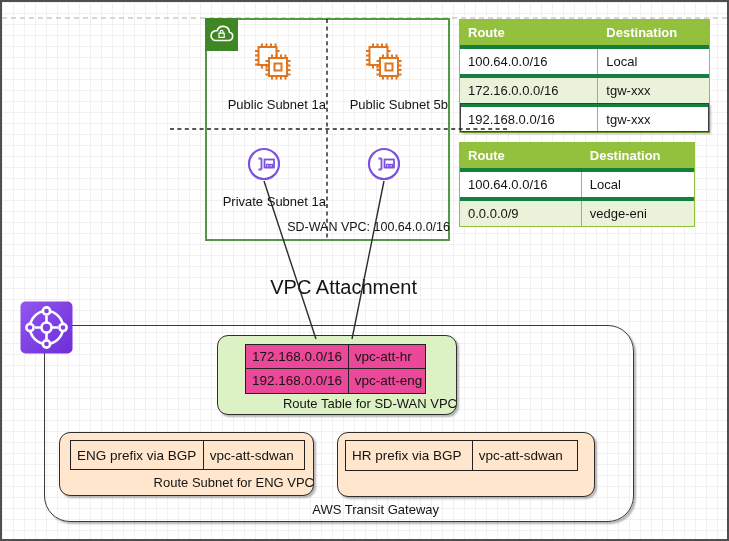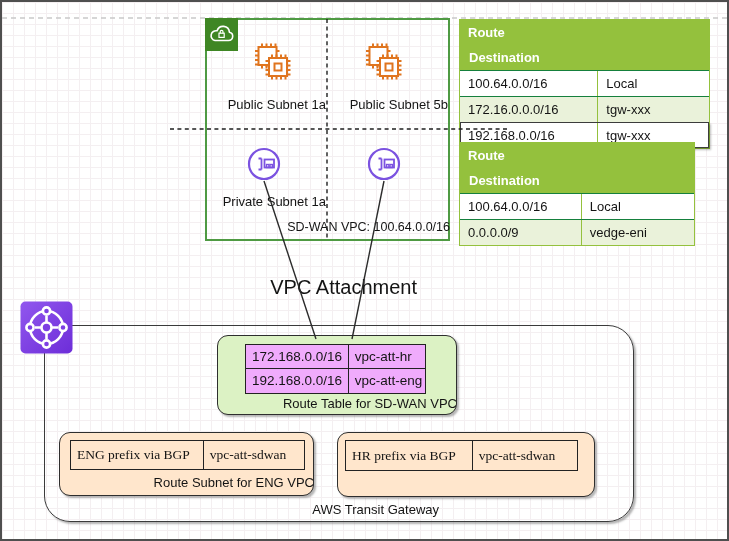--- a/index.html
+++ b/index.html
@@ -15,48 +15,48 @@
   }
   .abs{position:absolute;box-sizing:border-box;}
   .lbl{color:#141414;font-size:13px;line-height:16px;text-align:right;white-space:nowrap;}
 
   
   .vpc-box{left:203px;top:16px;width:245px;height:223px;border:2px solid #4f9a43;background:transparent;}
   .vpc-cloud{left:203px;top:16px;width:33px;height:33px;background:#3f8624;}
 
   
   .rt{background:#fff;border:1px solid #94c13d;}
-  .rt .hrow{display:flex;background:#94c13d;color:#fff;font-weight:bold;font-size:13px;flex-direction:column;}
-  .rt .row{display:flex;font-size:13px;color:#141414;border-top:1px solid #15803d;background:#fff;}
+  .rt .hrow{display:flex;background:#94c13d;color:#fff;font-weight:bold;font-size:13px;}
+  .rt .row{display:flex;font-size:13px;color:#141414;border-top:4px solid #15803d;background:#fff;}
   .rt .row.alt{background:#eaf2da;}
   .rt .row.selected{outline:1.5px solid #3c3c3c;outline-offset:-1px;box-shadow:2px 2px 2px rgba(0,0,0,.25);}
   .rt .c{padding:5px 8px;display:flex;align-items:center;}
   .t1{left:457px;top:17px;width:251px;}
   .t1 .c1{width:141px;} .t1 .c2{width:110px;border-left:1px solid #94c13d;}
   .t2{left:457px;top:140px;width:236px;}
   .t2 .c1{width:123px;} .t2 .c2{width:113px;border-left:1px solid #94c13d;}
 
   
   .tgw-rect{left:42px;top:323px;width:590px;height:197px;border:1.5px solid #3b3b3b;border-radius:26px;
             box-shadow:2px 2px 2px rgba(120,120,120,.55);background:transparent;}
   .green-box{left:215px;top:333px;width:240px;height:80px;background:#dcf2c4;border:1.5px solid #2e2e2e;
              border-radius:11px;box-shadow:2px 2px 2px rgba(120,120,120,.55);}
   .peach-box{background:#ffe6cc;border:1.5px solid #2e2e2e;border-radius:11px;box-shadow:2px 2px 2px rgba(120,120,120,.55);}
   .eng-box{left:57px;top:430px;width:255px;height:64px;}
   .hr-box{left:335px;top:430px;width:258px;height:65px;}
 
   .mini{position:absolute;display:grid;font-size:13.5px;color:#141414;}
   .mini .mc{border:1.2px solid #222;padding:2px 6px;display:flex;align-items:center;white-space:nowrap;}
   .sdwan-table{left:243px;top:342px;grid-template-columns:104px 77px;grid-auto-rows:25px;background:#fff;}
-  .sdwan-table .mc{background:#f0abfc;}
+  .sdwan-table .mc{background:#ec4899;}
   .sdwan-table .mc.r2{margin-top:-1.2px;}
   .sdwan-table .mc.cr{margin-left:-1.2px;}
   .eng-table{left:68px;top:438px;grid-template-columns:134px 101px;grid-auto-rows:30px;}
   .hr-table{left:343px;top:438px;grid-template-columns:128px 105px;grid-auto-rows:31px;}
-  .peach-cell{background:#ffe6cc;font-family:Liberation Serif, serif;}
+  .peach-cell{background:#ffe6cc;}
   .mini .cr{margin-left:-1.2px;}
 
   svg{display:block;}
   .nopointer{pointer-events:none;}
 </style>
 </head>
 <body>
 
 <div id="page">
 

